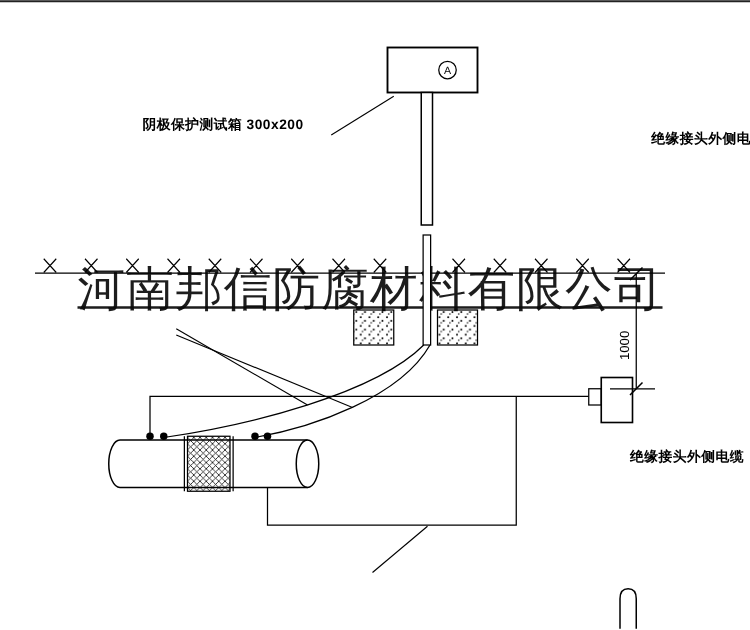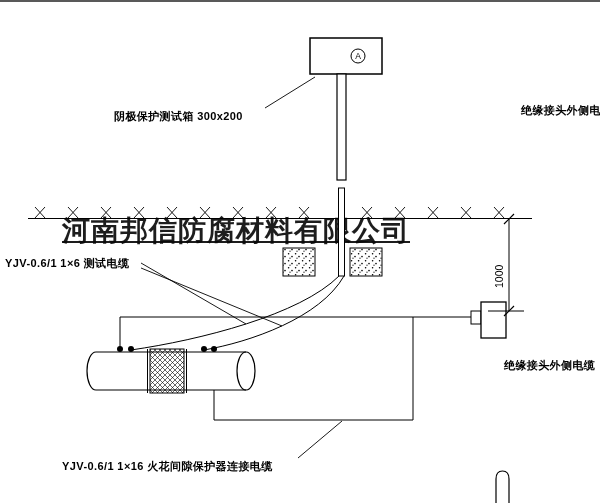--- a/index.html
+++ b/index.html
@@ -4,21 +4,21 @@
 <style>
   html,body{margin:0;padding:0;background:#fff;}
   .canvas{
     position:relative;width:600px;height:504px;background:#fff;
     overflow:hidden;font-family:"Liberation Sans","DejaVu Sans",sans-serif;
   }
   .linework{position:absolute;left:0;top:0;z-index:2;}
   .watermark{
     position:absolute;left:62px;top:210px;width:480px;z-index:1;
     font-family:"DejaVu Serif","Liberation Serif",serif;
-    font-weight:700;font-size:28px;line-height:42px;white-space:nowrap;
+    font-weight:400;font-size:38px;line-height:42px;white-space:nowrap;
     letter-spacing:1px;color:rgba(10,10,10,0.92);
     text-decoration:underline;text-decoration-thickness:2px;text-underline-offset:1px;
   }
   .lbl{
     position:absolute;z-index:3;font-size:11px;font-weight:600;color:#000;
     letter-spacing:0.4px;white-space:nowrap;
   }
 </style>
 </head>
 <body>
@@ -117,18 +117,16 @@
     <g stroke="#000" stroke-width="0.9" fill="none">
       <line x1="265" y1="108" x2="315" y2="77"></line>
       <line x1="141" y1="263" x2="246" y2="324"></line>
       <line x1="141" y1="268" x2="282" y2="326"></line>
       <line x1="298" y1="458" x2="342" y2="421"></line>
     </g>
 
     <path fill="none" stroke="#000" stroke-width="1.2" d="M496 503 L496 479 Q496 471 502.5 471 Q509 471 509 479 L509 503"></path>
   </svg>
 
-  <div class="lbl" style="left:114px;top:109px">阴极保护测试箱 300x200</div>
+  <div class="lbl" style="left:114px;top:92px">阴极保护测试箱 300x200</div>
   <div class="lbl" style="left:521px;top:103px">绝缘接头外侧电缆</div>
-  <div class="lbl" style="left:5px;top:256px">YJV-0.6/1 1×6 测试电缆</div>
   <div class="lbl" style="left:504px;top:358px">绝缘接头外侧电缆</div>
-  <div class="lbl" style="left:62px;top:459px">YJV-0.6/1 1×16 火花间隙保护器连接电缆</div>
 </div>
 
 </body></html>

